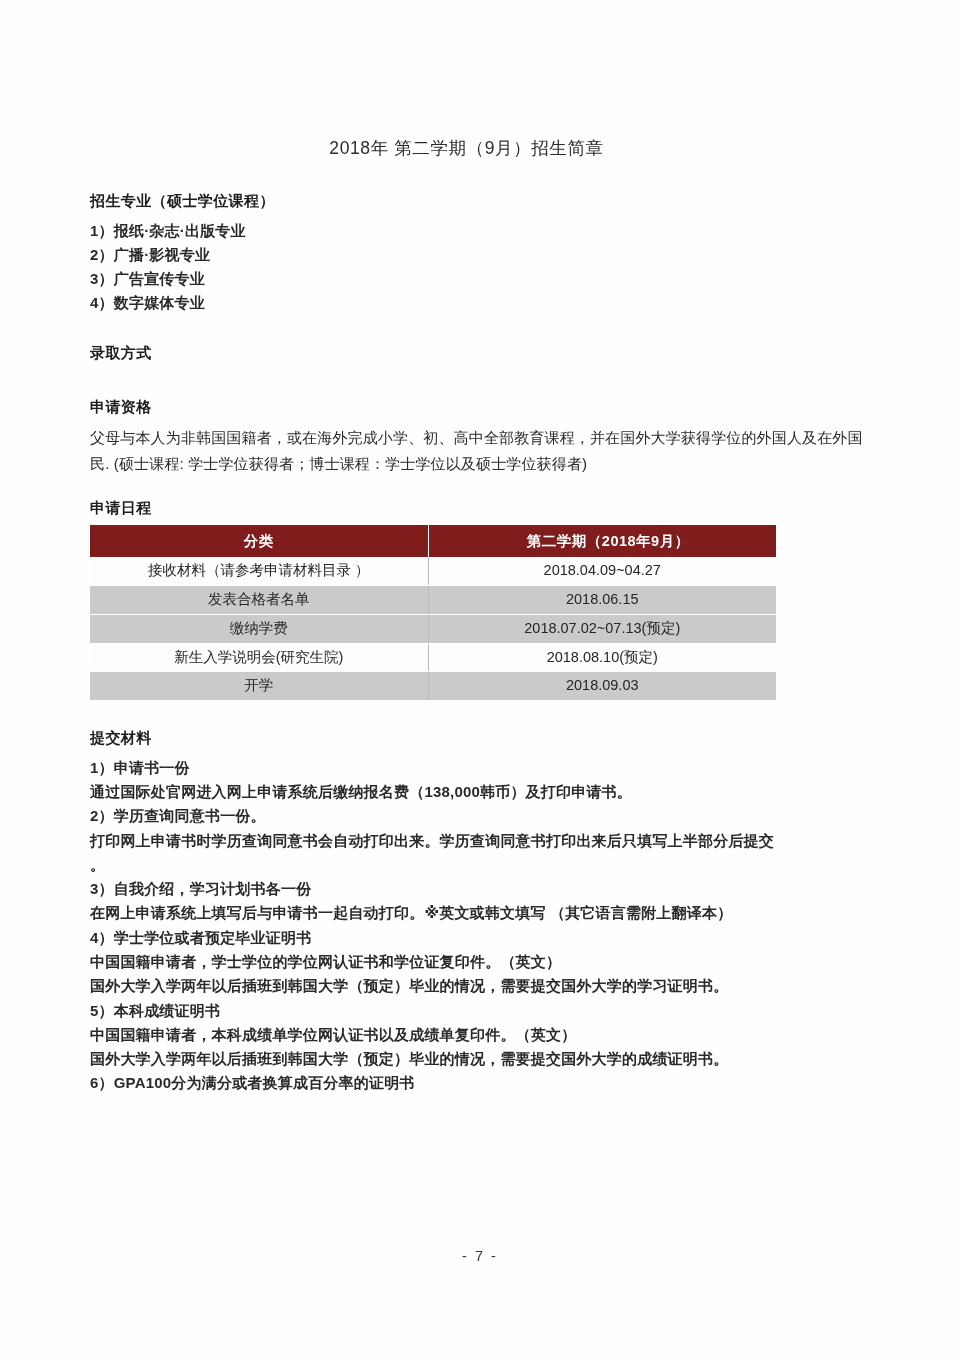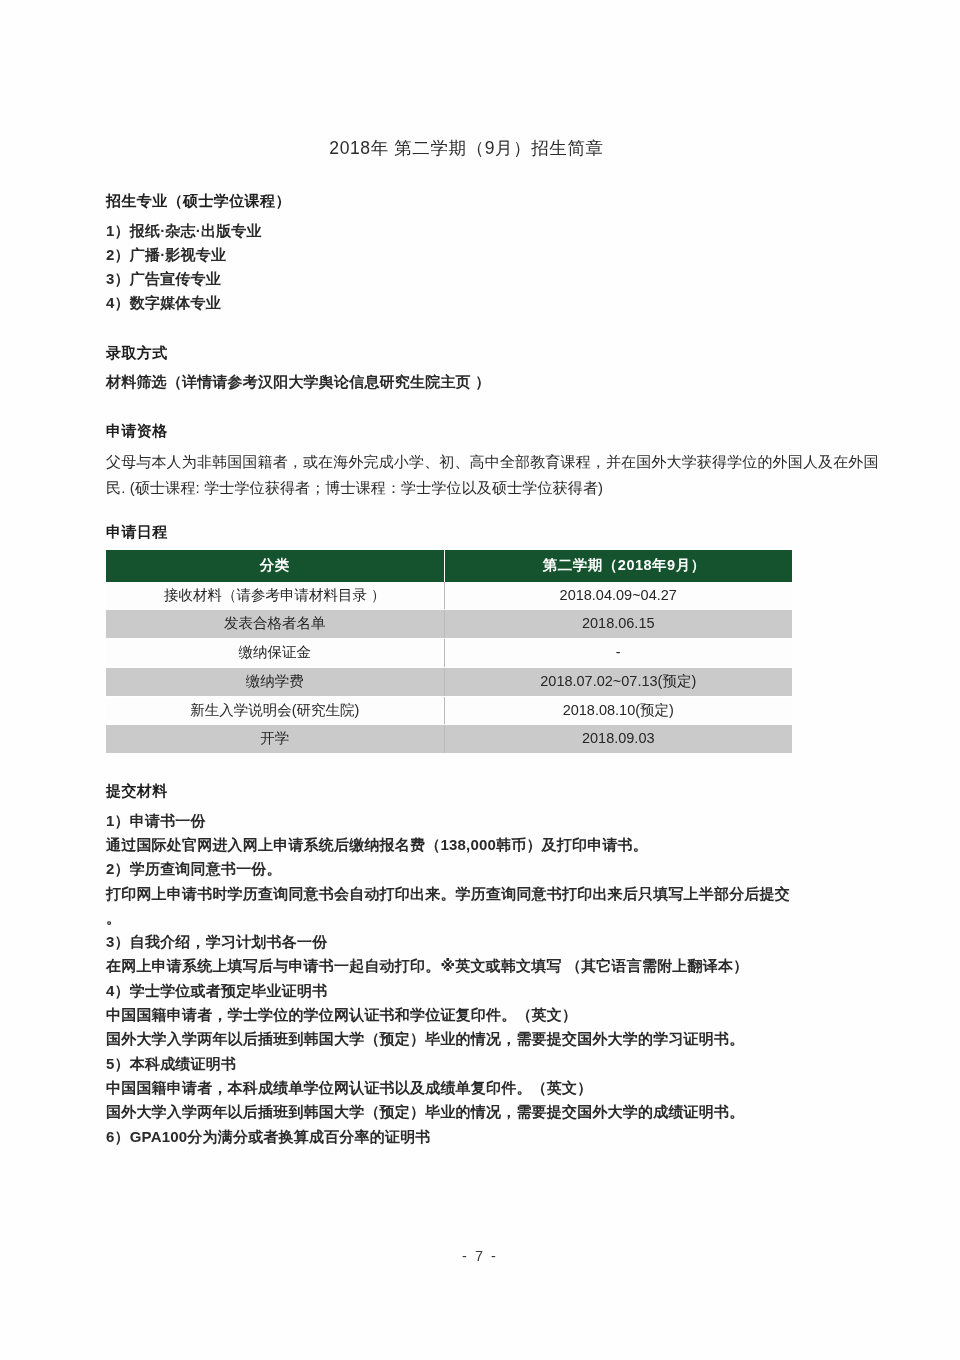--- a/index.html
+++ b/index.html
@@ -34,21 +34,21 @@
     text-align: center;
     font-size: 17.5px;
     letter-spacing: 0.6px;
     color: #2c2c2c;
     font-weight: 400;
   }
 
   
   .content {
     position: absolute;
-    left: 106px;
+    left: 90px;
     top: 190px;
     width: 776px;
   }
 
   .sec-head {
     font-weight: bold;
     font-size: 15px;
     color: #1e1e1e;
     letter-spacing: 0.4px;
     margin: 0 0 6px 0;
@@ -77,21 +77,21 @@
   table.schedule {
     border-collapse: collapse;
     width: 686px;
     table-layout: fixed;
     font-size: 14.5px;
   }
   table.schedule col.c1 { width: 338px; }
   table.schedule col.c2 { width: 348px; }
 
   table.schedule thead th {
-    background: #14532d;
+    background: #7f1d1d;
     color: #ffffff;
     font-weight: bold;
     font-size: 14.5px;
     height: 26px;
     text-align: center;
     letter-spacing: 0.5px;
     border-right: 1px solid #ffffff;
     padding: 3px 0;
   }
   table.schedule thead th:last-child { border-right: none; padding-left: 12px; }
@@ -147,21 +147,20 @@
       <p class="line">1）报纸·杂志·出版专业</p>
       <p class="line">2）广播·影视专业</p>
       <p class="line">3）广告宣传专业</p>
       <p class="line">4）数字媒体专业</p>
     </div>
 
     <div class="gap-lg"></div>
 
     <div class="block">
       <p class="sec-head">录取方式</p>
-      <p class="line">材料筛选（详情请参考汉阳大学舆论信息研究生院主页 ）</p>
     </div>
 
     <div class="gap-lg"></div>
 
     <div class="block">
       <p class="sec-head">申请资格</p>
       <p class="para">父母与本人为非韩国国籍者，或在海外完成小学、初、高中全部教育课程，并在国外大学获得学位的外国人及在外国民. (硕士课程: 学士学位获得者；博士课程：学士学位以及硕士学位获得者)</p>
     </div>
 
     <div class="gap-md"></div>
@@ -181,24 +180,20 @@
           </tr>
         </thead>
         <tbody>
           <tr class="plain">
             <td>接收材料（请参考申请材料目录 ）</td>
             <td>2018.04.09~04.27</td>
           </tr>
           <tr class="shade">
             <td>发表合格者名单</td>
             <td>2018.06.15</td>
-          </tr>
-          <tr class="plain">
-            <td>缴纳保证金</td>
-            <td>-</td>
           </tr>
           <tr class="shade">
             <td>缴纳学费</td>
             <td>2018.07.02~07.13(预定)</td>
           </tr>
           <tr class="plain">
             <td>新生入学说明会(研究生院)</td>
             <td>2018.08.10(预定)</td>
           </tr>
           <tr class="shade">

